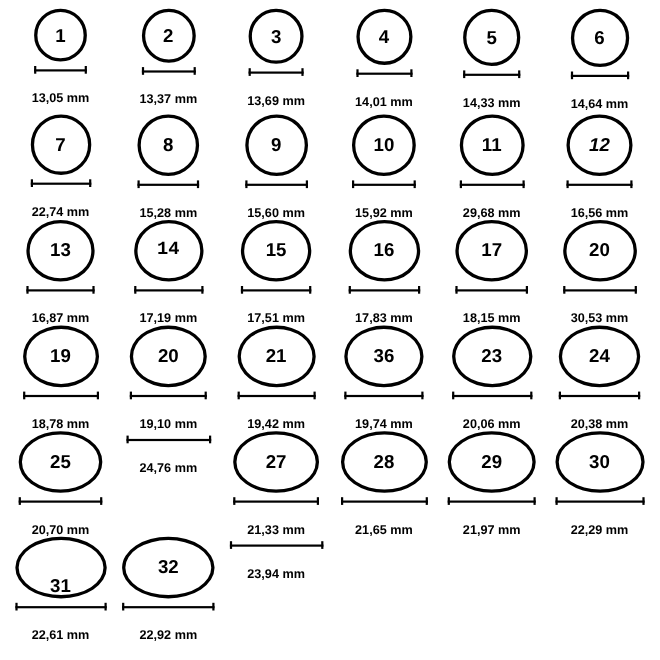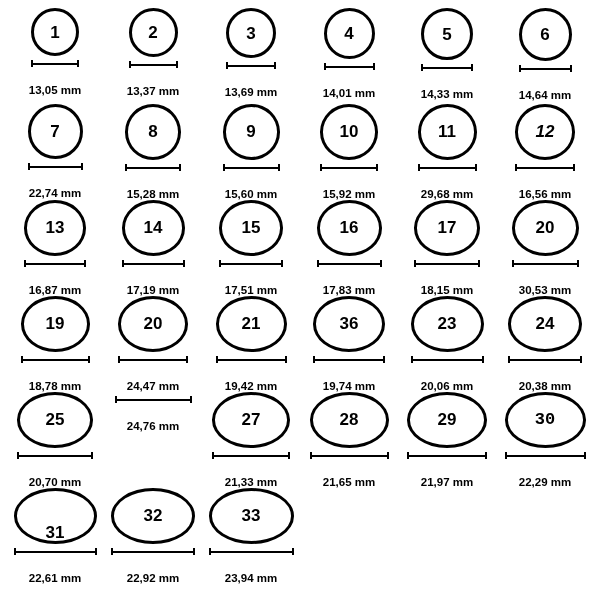--- a/index.html
+++ b/index.html
@@ -232,21 +232,21 @@
           <span class="ring-number">13</span>
         </div>
         <div class="ring-measure">
           <div class="ring-bar" style="width: 62px;">
             <div class="bar-line"></div>
           </div>
           <div class="ring-label">16,87 mm</div>
         </div>
       </div>
       <div class="ring-cell">
-        <div class="ring-circle" style="width: 63px; height: 63px;">
+        <div class="ring-circle" style="width: 63px; height: 63px; font-family: Liberation Mono, monospace;">
           <span class="ring-number">14</span>
         </div>
         <div class="ring-measure">
           <div class="ring-bar" style="width: 63px;">
             <div class="bar-line"></div>
           </div>
           <div class="ring-label">17,19 mm</div>
         </div>
       </div>
       <div class="ring-cell">
@@ -305,21 +305,21 @@
         </div>
       </div>
       <div class="ring-cell">
         <div class="ring-circle" style="width: 70px; height: 70px;">
           <span class="ring-number">20</span>
         </div>
         <div class="ring-measure">
           <div class="ring-bar" style="width: 70px;">
             <div class="bar-line"></div>
           </div>
-          <div class="ring-label">24,47 mm</div>
+          <div class="ring-label">19,10 mm</div>
         </div>
       </div>
       <div class="ring-cell">
         <div class="ring-circle" style="width: 71px; height: 71px;">
           <span class="ring-number">21</span>
         </div>
         <div class="ring-measure">
           <div class="ring-bar" style="width: 71px;">
             <div class="bar-line"></div>
           </div>
@@ -405,21 +405,21 @@
           <span class="ring-number">29</span>
         </div>
         <div class="ring-measure">
           <div class="ring-bar" style="width: 80px;">
             <div class="bar-line"></div>
           </div>
           <div class="ring-label">21,97 mm</div>
         </div>
       </div>
       <div class="ring-cell">
-        <div class="ring-circle" style="width: 81px; height: 81px; font-family: Liberation Mono, monospace;">
+        <div class="ring-circle" style="width: 81px; height: 81px;">
           <span class="ring-number">30</span>
         </div>
         <div class="ring-measure">
           <div class="ring-bar" style="width: 81px;">
             <div class="bar-line"></div>
           </div>
           <div class="ring-label">22,29 mm</div>
         </div>
       </div>
       <div class="ring-cell">
@@ -438,23 +438,20 @@
           <span class="ring-number">32</span>
         </div>
         <div class="ring-measure">
           <div class="ring-bar" style="width: 84px;">
             <div class="bar-line"></div>
           </div>
           <div class="ring-label">22,92 mm</div>
         </div>
       </div>
       <div class="ring-cell">
-        <div class="ring-circle" style="width: 85px; height: 85px;">
-          <span class="ring-number">33</span>
-        </div>
         <div class="ring-measure">
           <div class="ring-bar" style="width: 85px;">
             <div class="bar-line"></div>
           </div>
           <div class="ring-label">23,94 mm</div>
         </div>
       </div>
     </div>
 </div>
 

